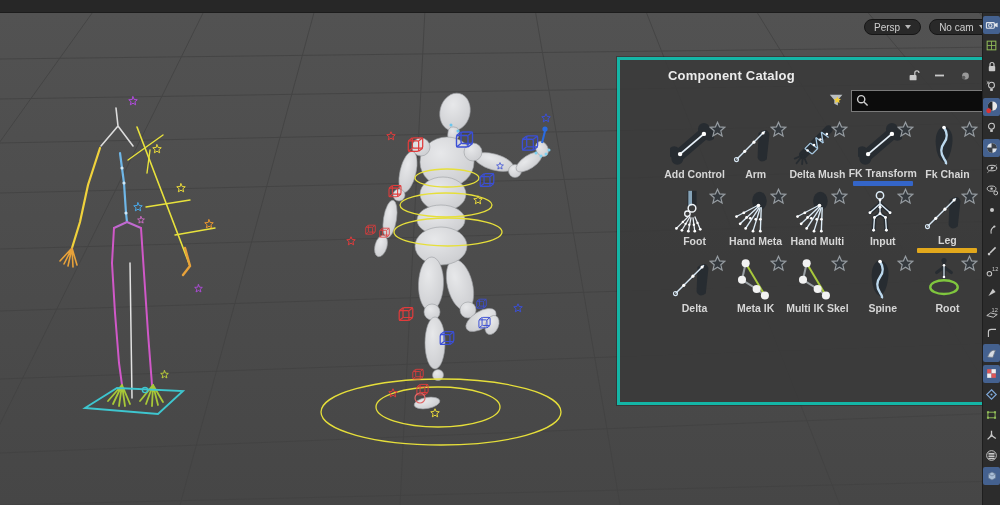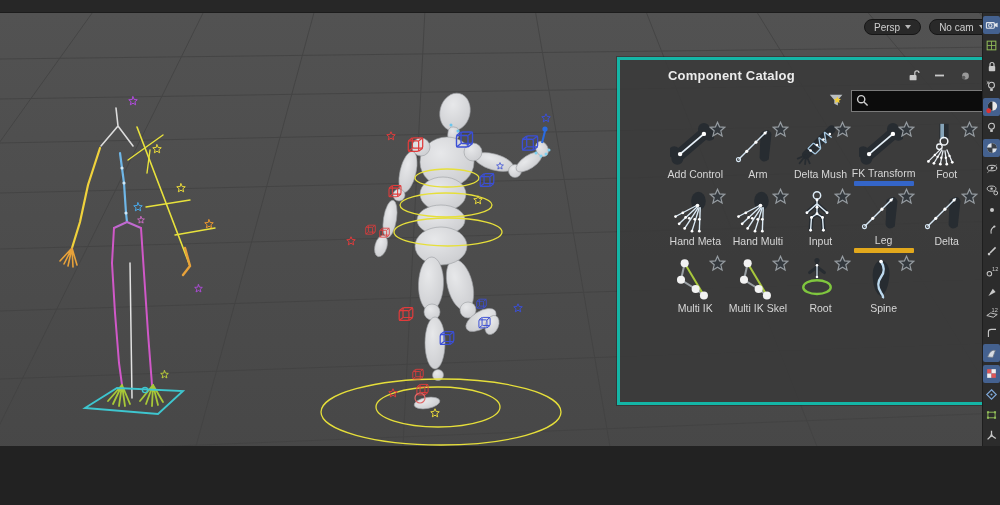--- a/index.html
+++ b/index.html
@@ -3,21 +3,21 @@
 <meta charset="utf-8">
 <style>
   :root{
     --accent-teal:#14b5a6;
     --selection-blue:#3465c8;
     --selection-yellow:#e2a81c;
   }
   *{box-sizing:border-box;margin:0;padding:0;}
   html,body{background:#222;}
   body{font-family:"Liberation Sans",sans-serif;}
-  .stage{position:relative;width:1000px;height:446px;overflow:hidden;background:#6d28d9;}
+  .stage{position:relative;width:1000px;height:505px;overflow:hidden;background:#6d28d9;}
   .topbar{position:absolute;left:0;top:0;width:100%;height:13px;background:#272727;border-bottom:1px solid #1c1c1c;z-index:5;}
   .scene{position:absolute;left:0;top:13px;width:1000px;height:492px;display:block;}
 
   
   .campills{position:absolute;top:19px;left:864px;display:flex;gap:8px;z-index:6;}
   .pill{display:flex;align-items:center;gap:5px;height:16px;padding:0 9px;border-radius:9px;
         background:rgba(38,38,38,.92);border:1px solid #161616;color:#cfcfcf;font-size:10px;cursor:pointer;}
   .caret{width:0;height:0;border-left:3.5px solid transparent;border-right:3.5px solid transparent;border-top:4px solid #b9b9b9;}
 
   
@@ -40,21 +40,21 @@
                    padding:0 4px 0 22px;outline:none;font-family:"Liberation Sans",sans-serif;}
   .mag{position:absolute;left:5px;top:4px;}
   .help-circle{width:16px;height:16px;border-radius:50%;background:#2e2e2e;border:1.4px solid #bdbdbd;color:#d9d9d9;
                font-size:10px;font-weight:bold;display:flex;align-items:center;justify-content:center;cursor:pointer;}
 
   .cgrid{display:grid;grid-template-columns:repeat(5,1fr);padding:5px 4px 0 4px;row-gap:1px;}
   .cell{position:relative;height:66px;display:flex;flex-direction:column;align-items:center;cursor:pointer;}
   .iconwrap{position:relative;width:54px;height:47px;}
   .citem{position:absolute;left:2px;top:2px;width:44px;height:44px;}
   .cstar{position:absolute;right:-4px;top:1px;width:17px;height:17px;cursor:pointer;}
-  .clabel{margin-top:1px;font-size:10.5px;color:#d6d6d6;white-space:nowrap;}
+  .clabel{margin-top:1px;font-size:10.5px;color:#d6d6d6;white-space:nowrap;font-weight:bold;}
   .ubar{height:5px;width:60px;margin-top:2px;border-radius:1px;}
   .bar-blue{background:var(--selection-blue);}
   .bar-yellow{background:var(--selection-yellow);}
   .cell.empty{cursor:default;}
 </style>
 </head>
 <body>
 
 <div class="stage">
   <div class="topbar"></div>
@@ -498,20 +498,31 @@
               <use href="#sym-star"></use>
             </svg>
           </div>
         <div class="clabel">FK Transform</div>
         <div class="ubar bar-blue"></div>
       </div>
 
       <div class="cell">
         <div class="iconwrap">
             <svg class="citem" viewBox="0 0 48 48">
+              <use href="#sym-spine"></use>
+            </svg>
+        <svg class="cstar" viewBox="0 0 20 20">
+              <use href="#sym-star"></use>
+            </svg>
+          </div>
+        <div class="clabel">Fk Chain</div>
+      </div>
+      <div class="cell">
+        <div class="iconwrap">
+            <svg class="citem" viewBox="0 0 48 48">
               <use href="#sym-foot"></use>
             </svg>
         <svg class="cstar" viewBox="0 0 20 20">
               <use href="#sym-star"></use>
             </svg>
           </div>
         <div class="clabel">Foot</div>
       </div>
       <div class="cell">
         <div class="iconwrap">
@@ -572,55 +583,55 @@
       </div>
       <div class="cell">
         <div class="iconwrap">
             <svg class="citem" viewBox="0 0 48 48">
               <use href="#sym-multiik"></use>
             </svg>
         <svg class="cstar" viewBox="0 0 20 20">
               <use href="#sym-star"></use>
             </svg>
           </div>
-        <div class="clabel">Multi IK</div>
+        <div class="clabel">Meta IK</div>
       </div>
       <div class="cell">
         <div class="iconwrap">
             <svg class="citem" viewBox="0 0 48 48">
               <use href="#sym-multiik"></use>
             </svg>
         <svg class="cstar" viewBox="0 0 20 20">
               <use href="#sym-star"></use>
             </svg>
           </div>
         <div class="clabel">Multi IK Skel</div>
       </div>
 
       <div class="cell">
         <div class="iconwrap">
             <svg class="citem" viewBox="0 0 48 48">
+              <use href="#sym-spine"></use>
+            </svg>
+        <svg class="cstar" viewBox="0 0 20 20">
+              <use href="#sym-star"></use>
+            </svg>
+          </div>
+        <div class="clabel">Spine</div>
+      </div>
+      <div class="cell">
+        <div class="iconwrap">
+            <svg class="citem" viewBox="0 0 48 48">
               <use href="#sym-root"></use>
             </svg>
         <svg class="cstar" viewBox="0 0 20 20">
               <use href="#sym-star"></use>
             </svg>
           </div>
         <div class="clabel">Root</div>
-      </div>
-      <div class="cell">
-        <div class="iconwrap">
-            <svg class="citem" viewBox="0 0 48 48">
-              <use href="#sym-spine"></use>
-            </svg>
-        <svg class="cstar" viewBox="0 0 20 20">
-              <use href="#sym-star"></use>
-            </svg>
-          </div>
-        <div class="clabel">Spine</div>
       </div>
       <div class="cell empty"></div>
       <div class="cell empty"></div>
     </div>
   </div>
 
   <div class="sidebar">
     <span class="sico hl">
       <svg width="14" height="14" viewBox="0 0 15 15">
           <rect x="1.5" y="5" width="8.5" height="6" rx="1" fill="none" stroke="#dfe4ea" stroke-width="1.2"></rect>

